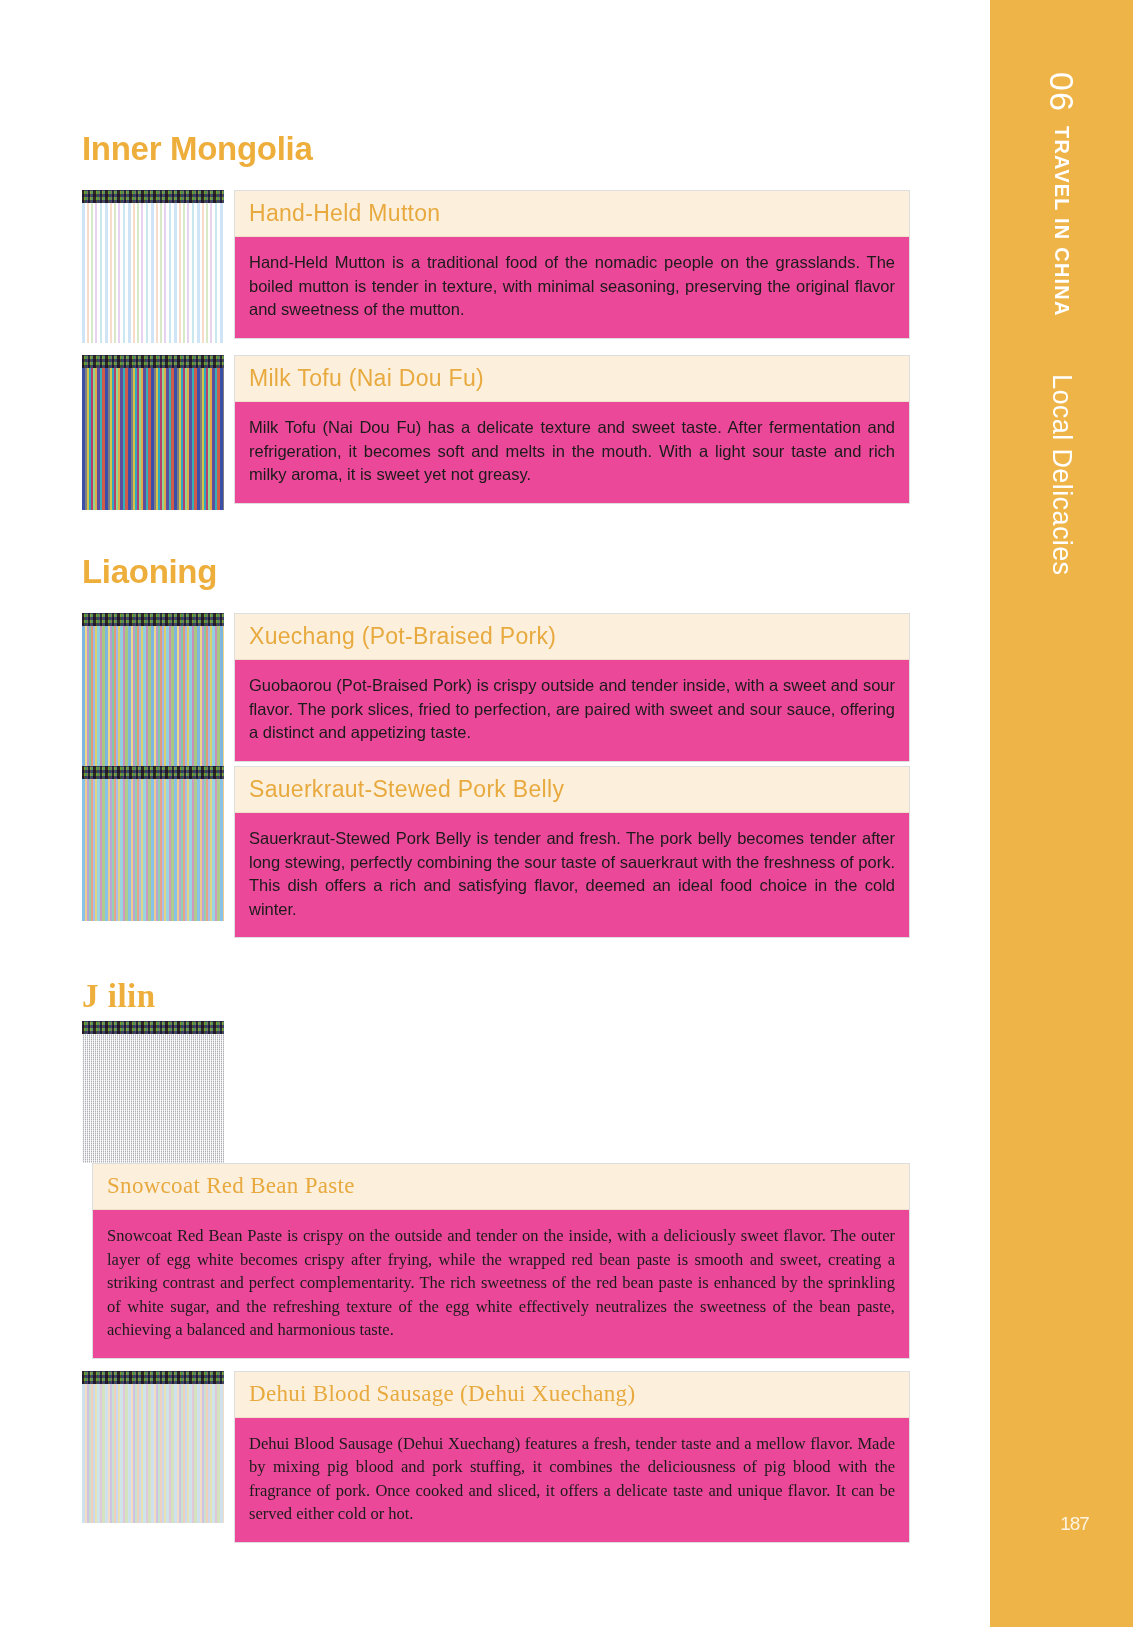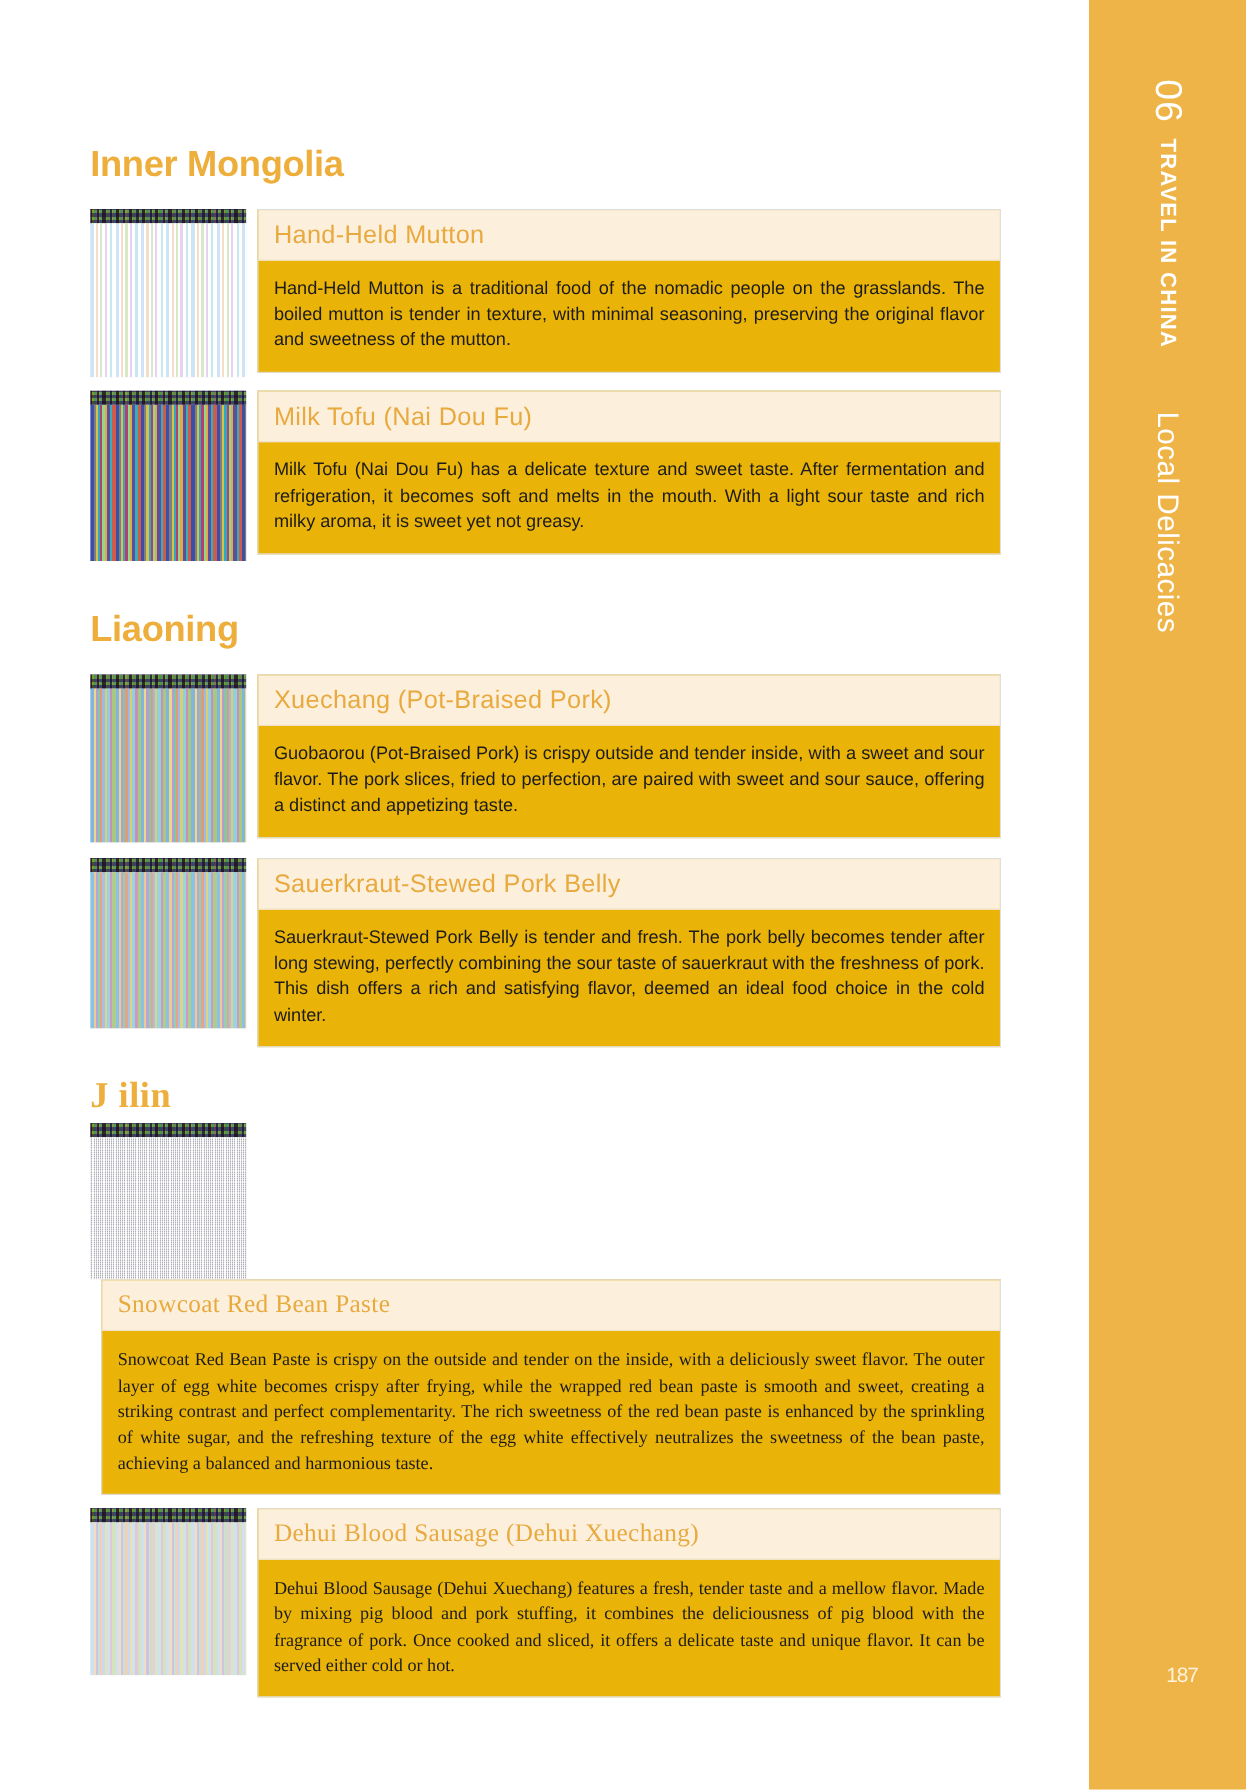--- a/index.html
+++ b/index.html
@@ -140,21 +140,21 @@
     background:repeating-linear-gradient(90deg,
       #cfe0ef 0 3px,#f2dcc4 3px 5px,#cfc3e4 5px 7px,#c8e2cf 7px 9px,
       #efd0bd 9px 11px,#cdd8ef 11px 13px,#e6e2b4 13px 15px,#cfe4ea 15px 18px,
       #e0c7da 18px 20px,#d4e2bd 20px 23px);
   }
 
   .card{
     flex:1 1 auto;
     border:1px solid #dedede;
     margin-left:10px;
-    background:#eab308;
+    background:#ec4899;
   }
   .card-head{
     background:#fcf0dc;
     padding:9px 14px 10px 14px;
     border-bottom:1px solid #efe1c9;
   }
   .card-title{
     color:#e8a93f;
     font-size:23px;
     font-weight:400;
@@ -214,21 +214,21 @@
         <div class="stripes"></div>
       </div>
       <div class="card">
         <div class="card-head">
           <div class="card-title">Xuechang (Pot-Braised Pork)</div>
         </div>
         <div class="card-body">Guobaorou (Pot-Braised Pork) is crispy outside and tender inside, with a sweet and sour flavor. The pork slices, fried to perfection, are paired with sweet and sour sauce, offering a distinct and appetizing taste.</div>
       </div>
     </div>
 
-    <div class="dish" style="margin-top:14px;">
+    <div class="dish" style="margin-top:0;">
       <div class="thumb t4" style="height:155px;">
         <div class="noise-band"></div>
         <div class="stripes"></div>
       </div>
       <div class="card">
         <div class="card-head">
           <div class="card-title">Sauerkraut-Stewed Pork Belly</div>
         </div>
         <div class="card-body">Sauerkraut-Stewed Pork Belly is tender and fresh. The pork belly becomes tender after long stewing, perfectly combining the sour taste of sauerkraut with the freshness of pork. This dish offers a rich and satisfying flavor, deemed an ideal food choice in the cold winter.</div>
       </div>

